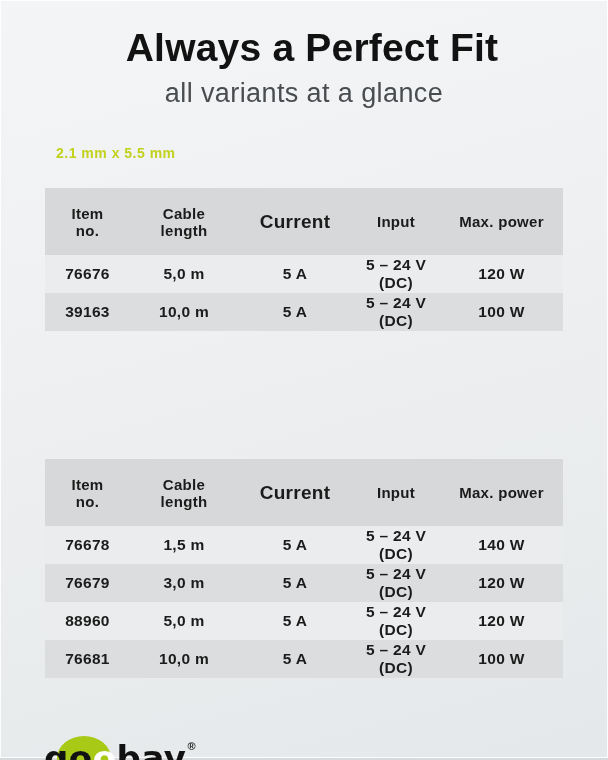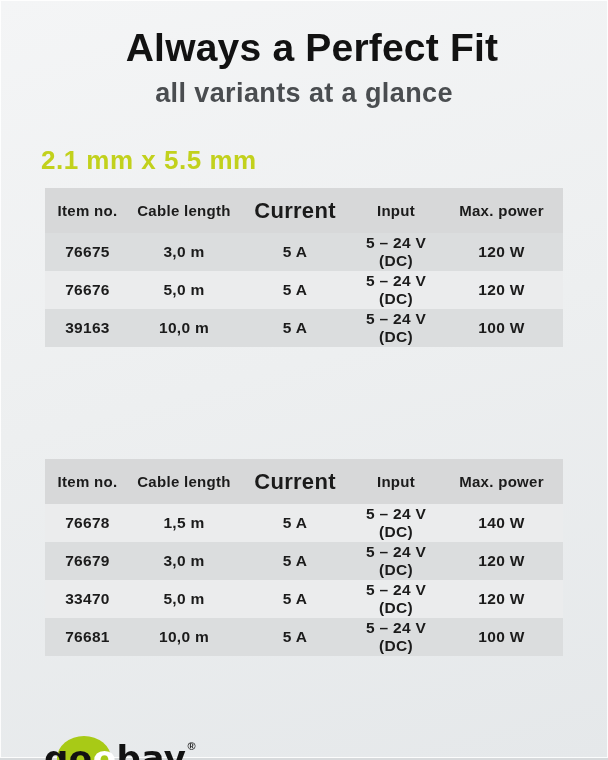--- a/index.html
+++ b/index.html
@@ -13,40 +13,40 @@
     background:linear-gradient(165deg, #f4f5f6 0%, #edeff0 48%, #e5e8ea 100%);
     box-shadow: inset 0 0 0 1px rgba(255,255,255,0.85);
     border-bottom:2px solid #d7dadc;
   }
   .title {
     position:absolute; top:26px; left:0; right:0; text-align:center;
     font-size:39px; font-weight:800; color:#121212; letter-spacing:0.2px;margin-left:16px;
   }
   .subtitle {
     position:absolute; top:78px; left:0; right:0; text-align:center;
-    font-size:27px; font-weight:700; color:#4a4d50; letter-spacing:0.4px;
+    font-size:27px; font-weight:400; color:#4a4d50; letter-spacing:0.4px;
   }
   .section-heading {
-    position:absolute; left:41px;
-    font-size:26px; font-weight:700; color:#c2d11c; letter-spacing:0.5px;
+    position:absolute; left:56px;
+    font-size:14px; font-weight:700; color:#c2d11c; letter-spacing:0.5px;
   }
   .sh1 { top:145px; }
   .sh2 { top:421px; }
   table.spec {
     position:absolute; left:45px; width:518px;
     border-collapse:collapse; table-layout:fixed;
   }
   .t1 { top:188px; }
   .t2 { top:459px; }
   table.spec th {
     height:37px; background:#d7d8d9; color:#1b1b1b;
     font-size:15px; font-weight:700; text-align:center; letter-spacing:0.3px;
-    padding:4px;
+    padding:15px;
   }
-  table.spec th.th-current { font-size:22px; }
+  table.spec th.th-current { font-size:19px; }
   table.spec td {
     height:38px; color:#1b1b1b;
     font-size:15.5px; font-weight:700; text-align:center; letter-spacing:0.3px;
     padding:0;
   }
   tr.row-light td { background:#ebeced; }
   tr.row-dark  td { background:#dbddde; }
   col.c1{width:85px;} col.c2{width:108px;} col.c3{width:114px;} col.c4{width:88px;} col.c5{width:123px;}
 
   .logo { position:absolute; left:44px; top:734px; height:54px; white-space:nowrap; }
@@ -95,27 +95,20 @@
     <thead>
       <tr>
         <th>Item no.</th>
         <th>Cable length</th>
         <th class="th-current">Current</th>
         <th>Input</th>
         <th>Max. power</th>
       </tr>
     </thead>
     <tbody>
-      <tr class="row-dark">
-        <td>76675</td>
-        <td>3,0 m</td>
-        <td>5 A</td>
-        <td>5 – 24 V (DC)</td>
-        <td>120 W</td>
-      </tr>
       <tr class="row-light">
         <td>76676</td>
         <td>5,0 m</td>
         <td>5 A</td>
         <td>5 – 24 V (DC)</td>
         <td>120 W</td>
       </tr>
       <tr class="row-dark">
         <td>39163</td>
         <td>10,0 m</td>
@@ -153,21 +146,21 @@
         <td>140 W</td>
       </tr>
       <tr class="row-dark">
         <td>76679</td>
         <td>3,0 m</td>
         <td>5 A</td>
         <td>5 – 24 V (DC)</td>
         <td>120 W</td>
       </tr>
       <tr class="row-light">
-        <td>33470</td>
+        <td>88960</td>
         <td>5,0 m</td>
         <td>5 A</td>
         <td>5 – 24 V (DC)</td>
         <td>120 W</td>
       </tr>
       <tr class="row-dark">
         <td>76681</td>
         <td>10,0 m</td>
         <td>5 A</td>
         <td>5 – 24 V (DC)</td>

